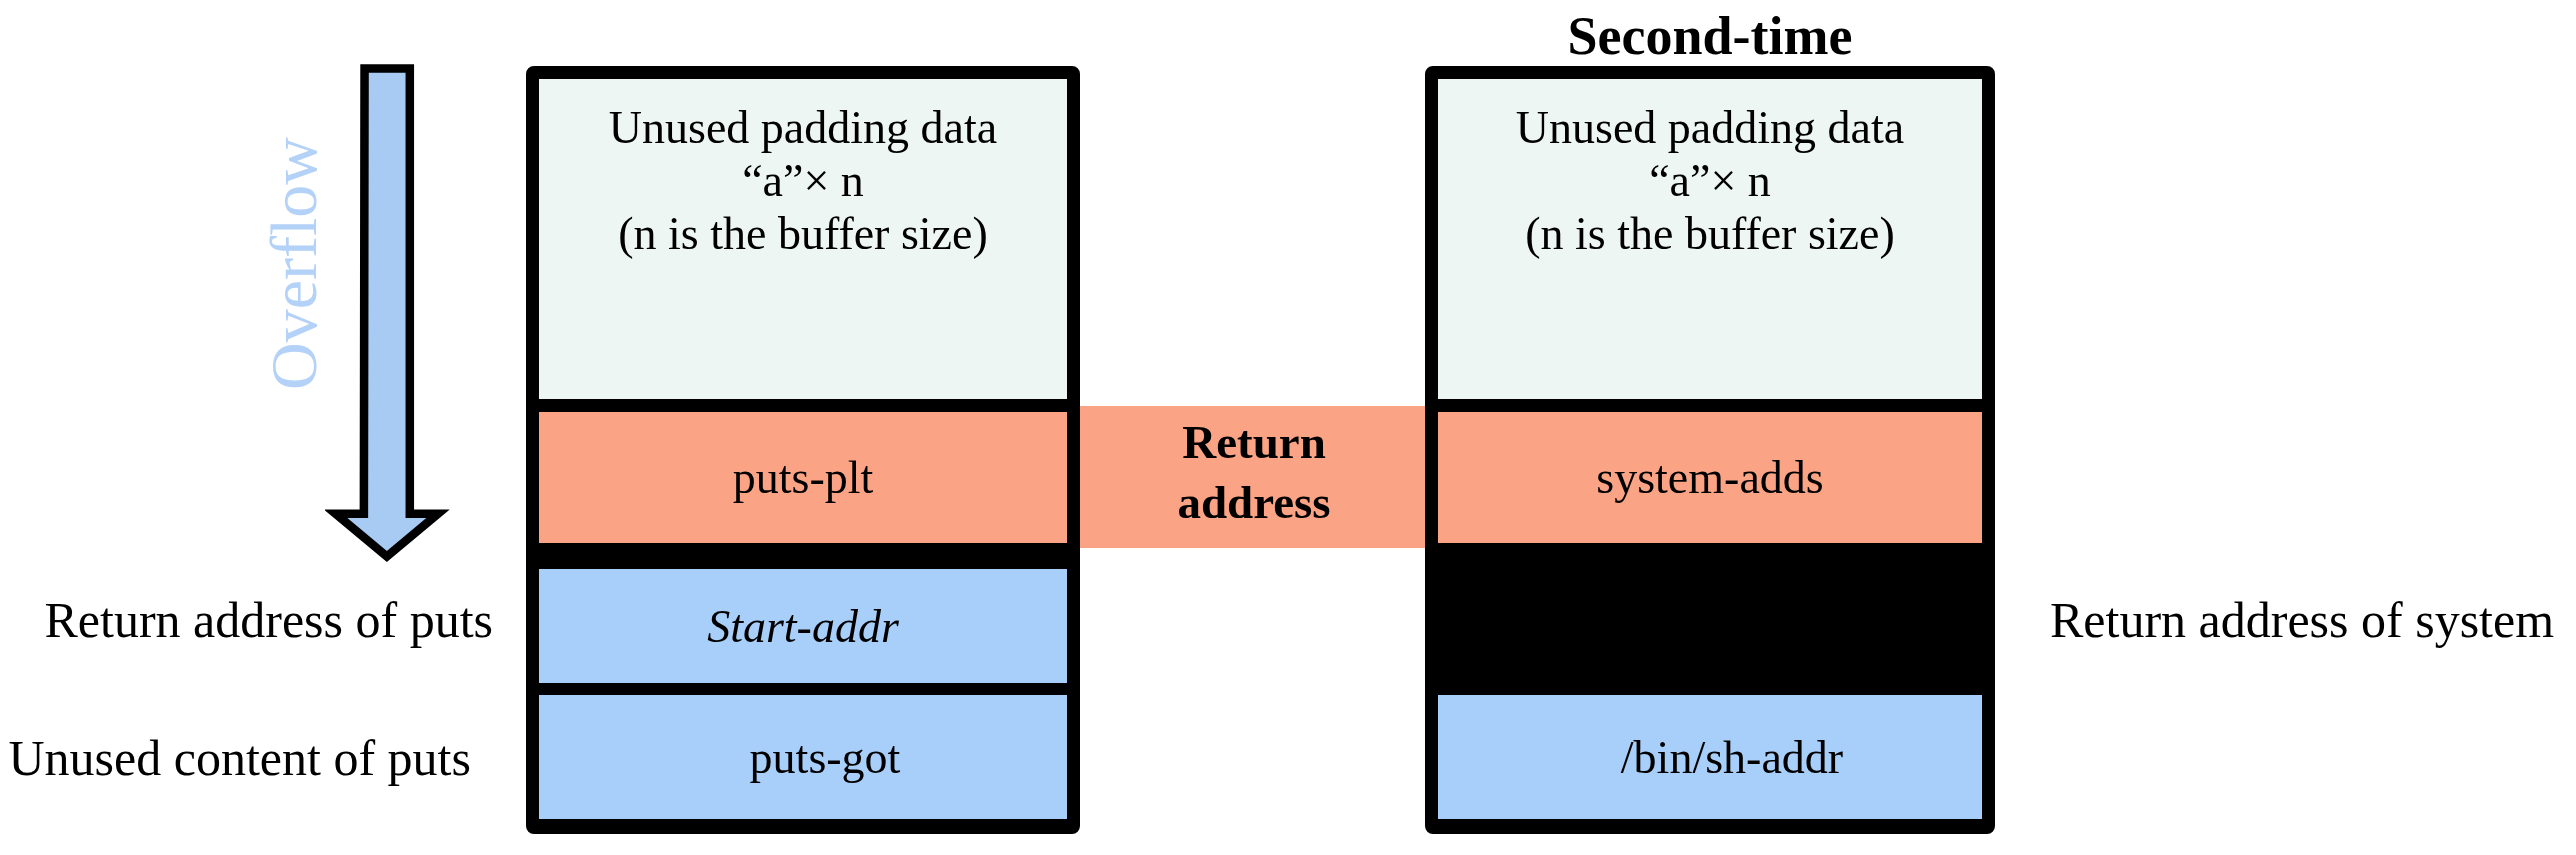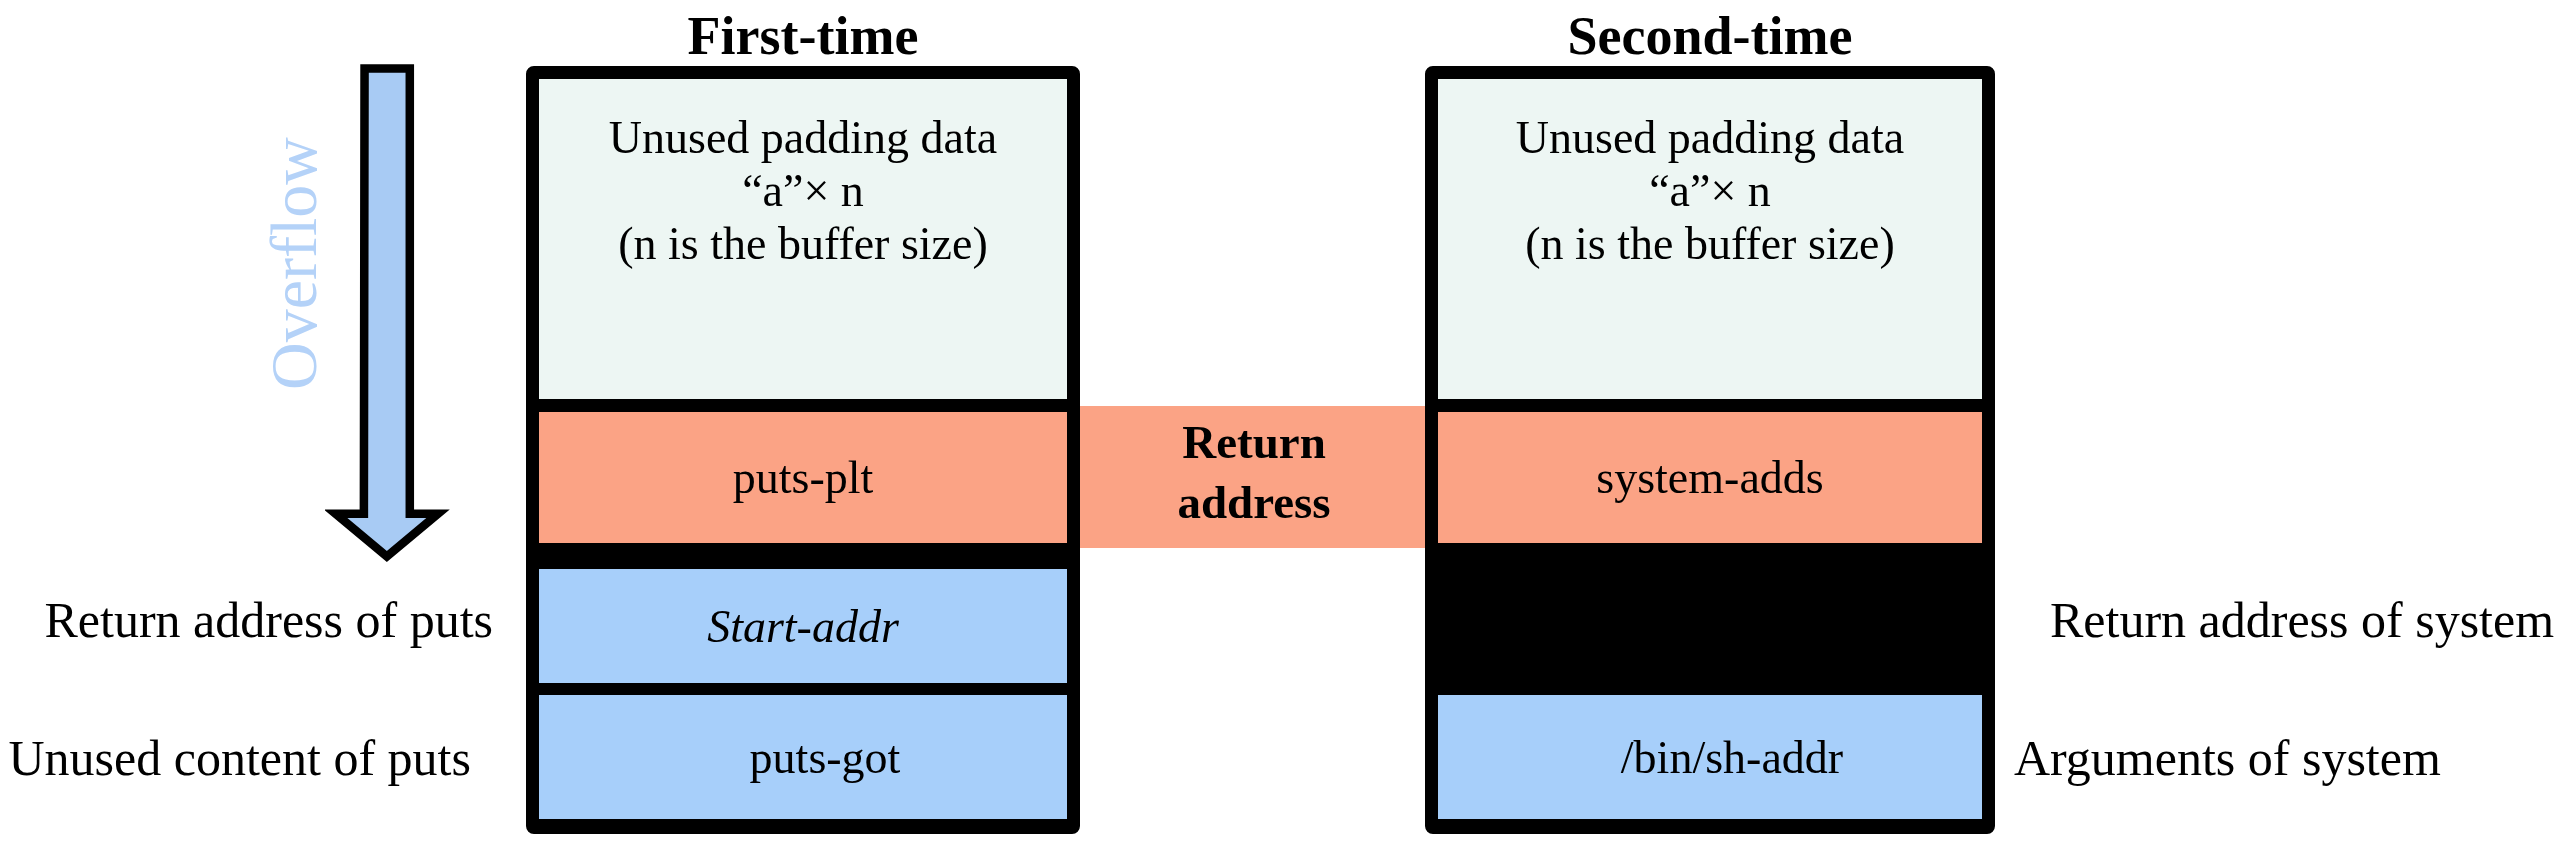--- a/index.html
+++ b/index.html
@@ -44,21 +44,21 @@
   .box-first{left:526px;width:554px;}
   .box-second{left:1425px;width:570px;}
   .cell{
     position:absolute;left:0;right:0;
     display:flex;align-items:center;justify-content:center;
     font-size:46px;text-align:center;
   }
   .cell-padding{
     top:0;height:320px;background:var(--mint,#edf6f3);
     flex-direction:column;justify-content:flex-start;
-    padding-top:32px;box-sizing:border-box;line-height:53px;
+    padding-top:22px;box-sizing:border-box;line-height:53px;
   }
   .cell-orange{top:333px;height:131px;background:var(--orange,#fba385);}
   .cell-blue-a{top:490px;height:114px;background:var(--blue,#a7cffa);font-style:italic;}
   .cell-blue-b{top:616px;height:124px;background:var(--blue,#a7cffa);padding-left:44px;}
   
   .side-label{
     position:absolute;display:flex;align-items:center;
     font-size:50px;white-space:nowrap;
   }
   .side-left{left:8.5px;}
@@ -73,21 +73,20 @@
 
   <div class="overflow-label">Overflow</div>
 
   <svg class="arrow-svg" width="125" height="505" viewBox="0 0 190 770">
     <polygon points="60,13 129,13 129,692 172,692 94,757 16,692 59,692" fill="#a8cbf4" stroke="#000000" stroke-width="13" stroke-linejoin="miter"></polygon>
   </svg>
 
   <div class="band"></div>
   <div class="mid-label">Return address</div>
 
-  <div class="title title-first">First-time</div>
   <div class="title title-second">Second-time</div>
 
   <div class="box box-first">
     <div class="cell cell-padding">
       <div>Unused padding data</div>
       <div>“a”× n</div>
       <div>(n is the buffer size)</div>
     </div>
     <div class="cell cell-orange">puts-plt</div>
     <div class="cell cell-blue-a">Start-addr</div>
@@ -100,16 +99,15 @@
       <div>“a”× n</div>
       <div>(n is the buffer size)</div>
     </div>
     <div class="cell cell-orange">system-adds</div>
     <div class="cell cell-blue-b">/bin/sh-addr</div>
   </div>
 
   <div class="side-label side-left row2">Return address of puts</div>
   <div class="side-label side-left row3">Unused content of puts</div>
   <div class="side-label side-right row2">Return address of system</div>
-  <div class="side-label side-right row3">Arguments of system</div>
 
 </div>
 
 
 </body></html>

